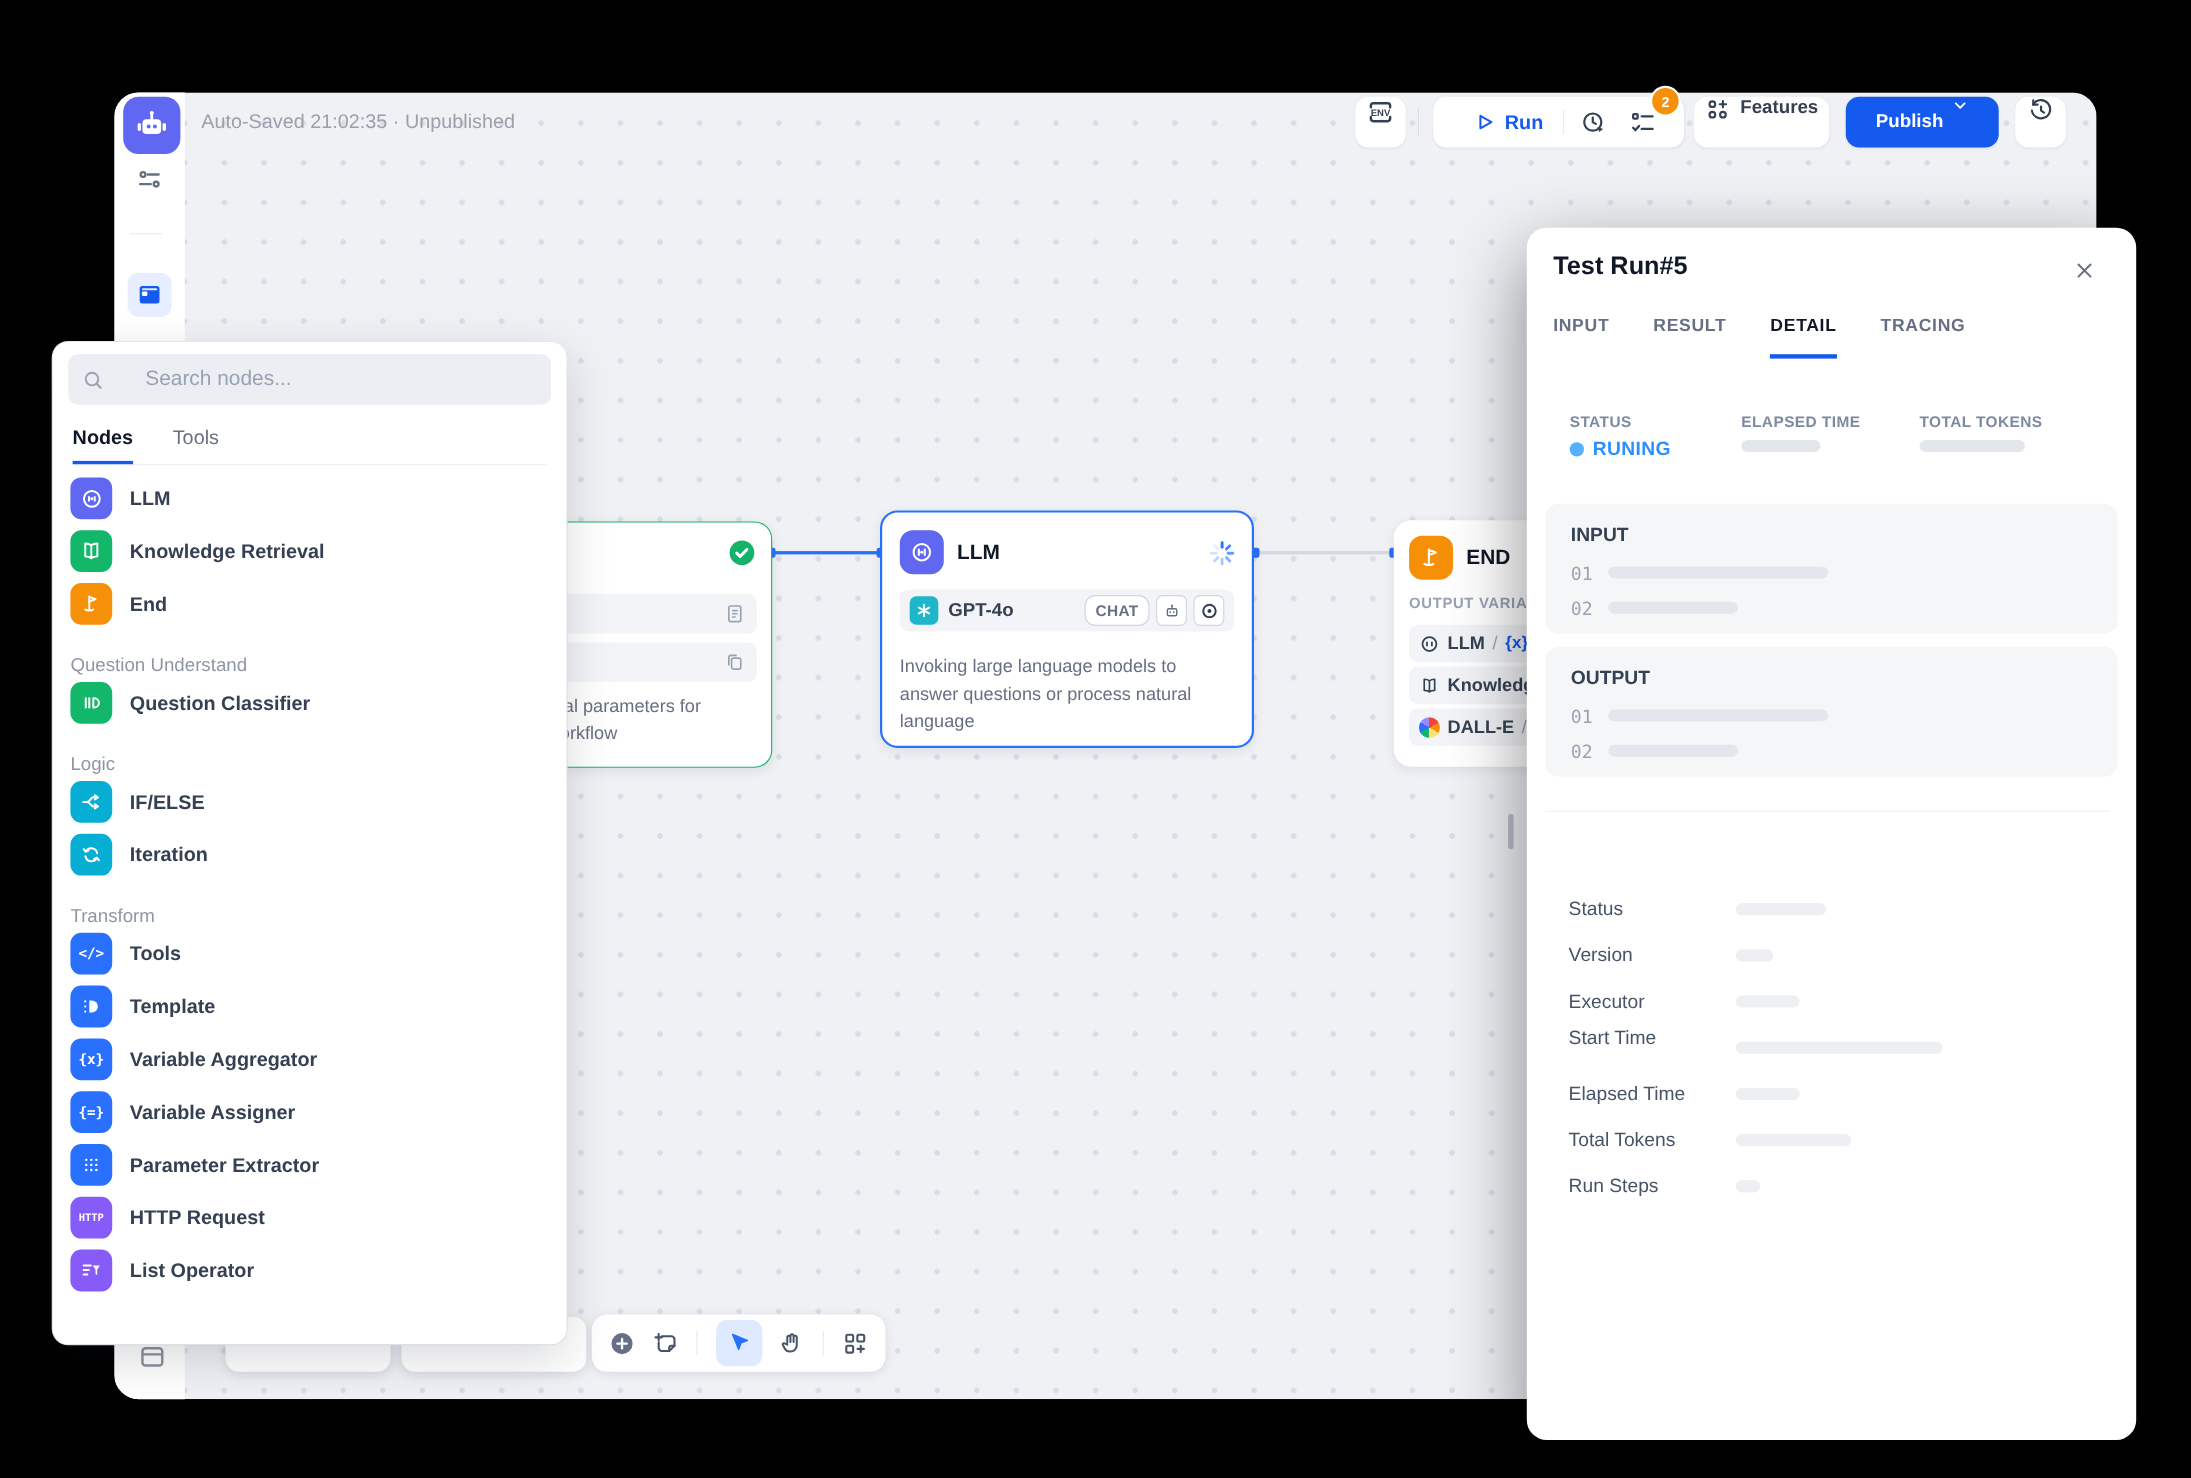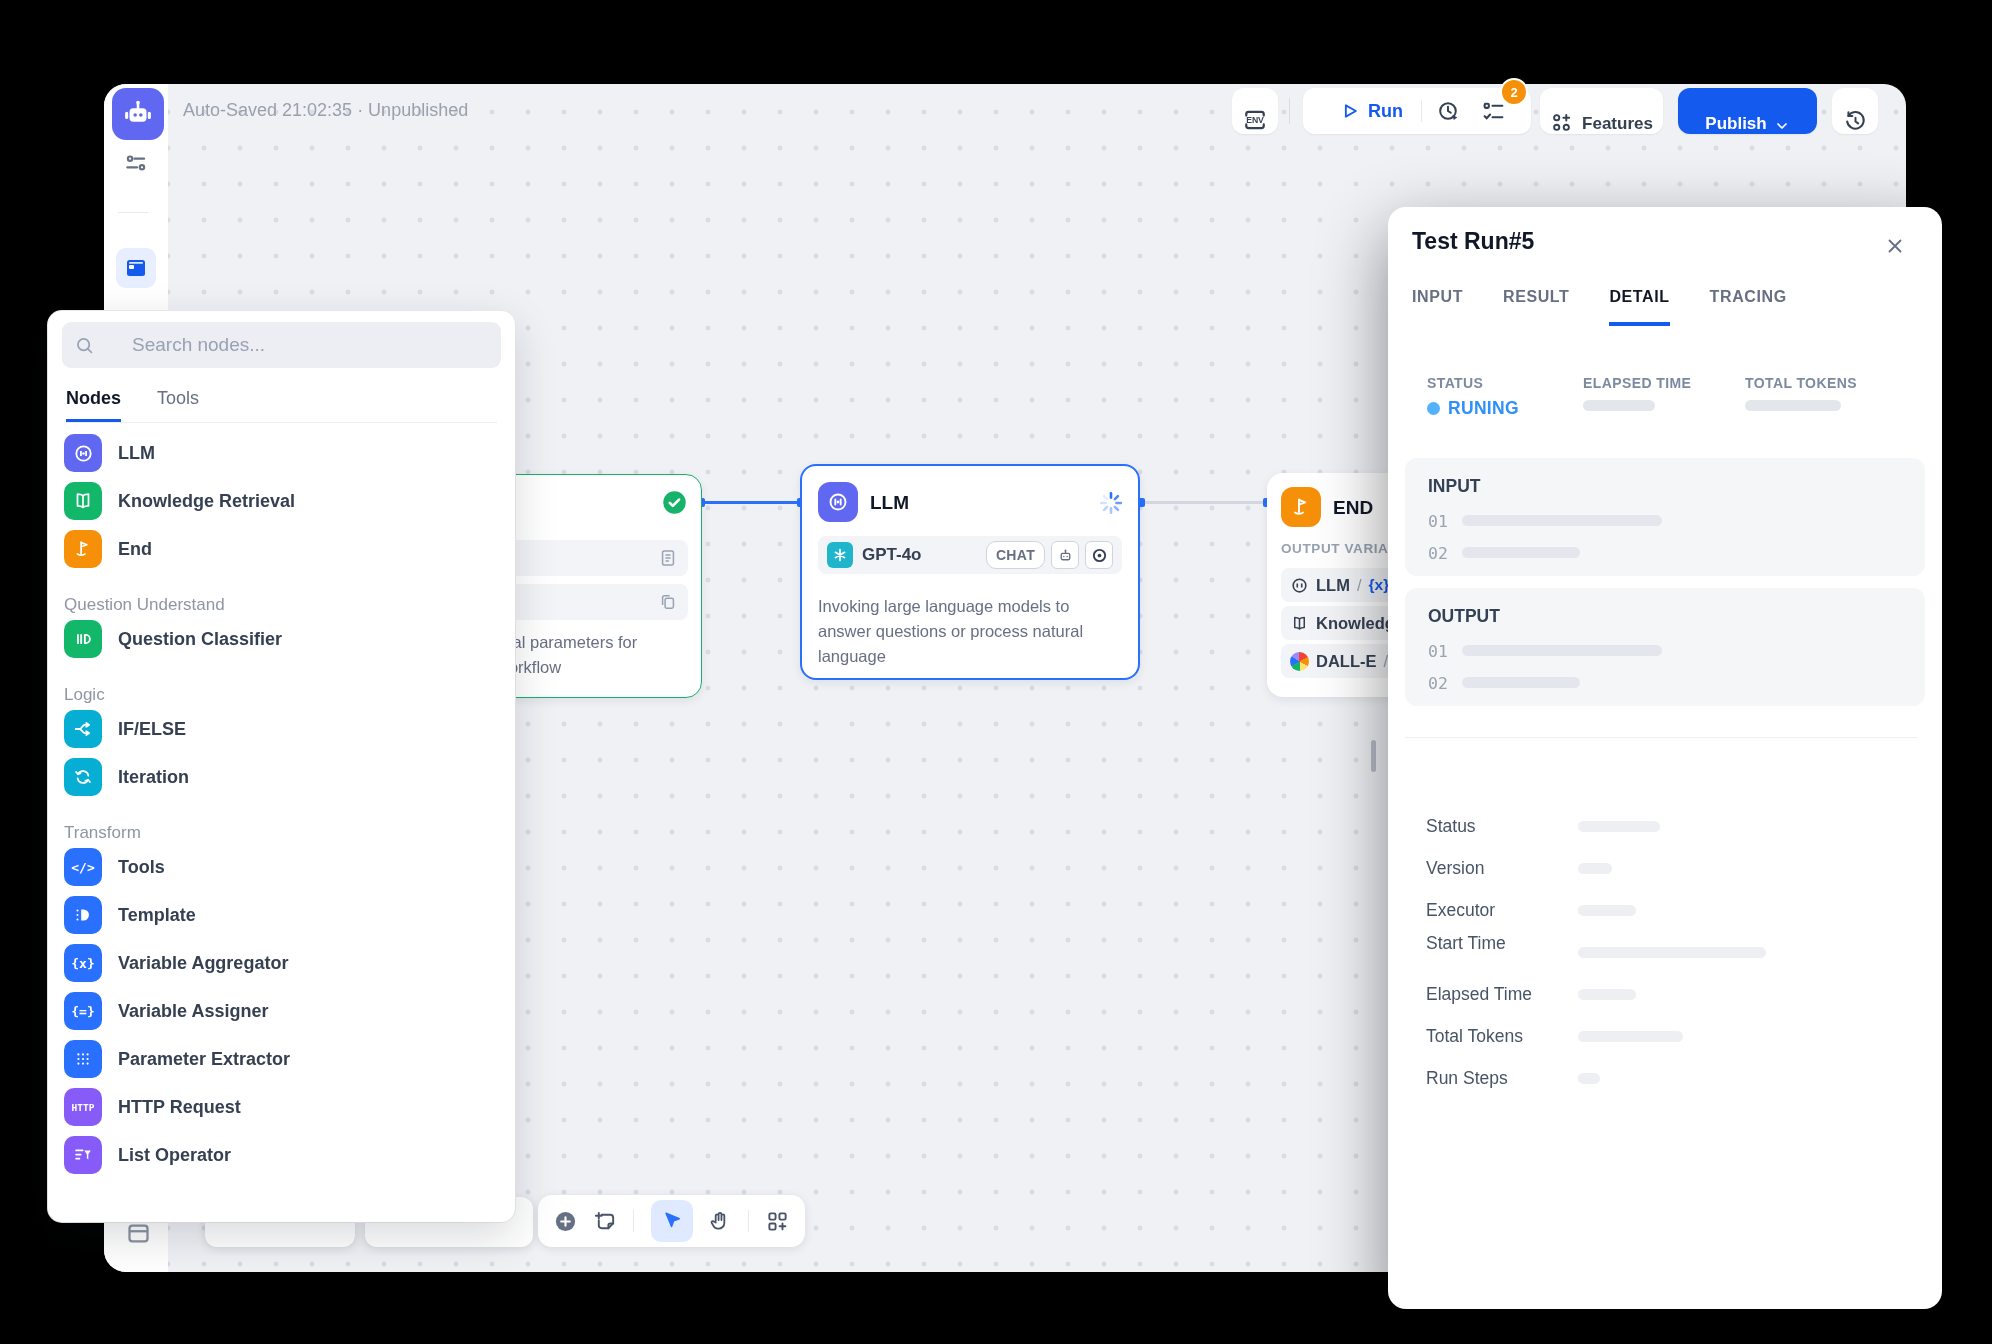--- a/index.html
+++ b/index.html
@@ -13,28 +13,28 @@
     background-size:36px 36px;background-position:10px 10px;}
   .sidebar{left:104px;top:84px;width:64px;height:1188px;background:#fff;
     border-radius:22px 0 0 22px;z-index:2;}
   .appicon{left:112px;top:88px;width:52px;height:52px;border-radius:14px;background:#6067f1;
     display:flex;align-items:center;justify-content:center;z-index:3;}
   .side-divider{left:118px;top:212px;width:30px;height:1px;background:#e7eaef;z-index:3;}
   .side-active{left:116px;top:248px;width:40px;height:40px;border-radius:10px;background:#e7eeff;
     display:flex;align-items:center;justify-content:center;z-index:3;}
   
   .autosave{left:183px;top:100px;font-size:18px;color:#9aa0ac;z-index:3;}
-  .hbtn{height:46px;background:#fff;border-radius:12px;display:flex;align-items:flex-end;
+  .hbtn{height:46px;background:#fff;border-radius:12px;display:flex;align-items:flex-start;
     justify-content:center;z-index:3;box-shadow:0 1px 2px rgba(16,24,40,.06);}
   .hdivider{top:98px;width:1px;height:26px;background:#d9dde3;z-index:3;}
   .runpill{left:1303px;top:88px;width:228px;padding:0;display:flex;align-items:center;}
   .runlabel{color:#155aef;font-weight:700;font-size:18px;margin-left:8px;}
   .features-label{font-weight:600;font-size:17px;color:#354052;margin-left:9px;}
   .publish{left:1678px;top:88px;width:139px;background:#155aef;}
-  .publish span{color:#fff;font-weight:700;font-size:17px;}
+  .publish span{color:#fff;font-weight:700;font-size:17px;margin-top:12px;}
   .badge2{left:1500px;top:78px;width:24px;height:24px;border-radius:50%;background:#f79009;
     border:2px solid #fff;color:#fff;font-size:13px;font-weight:700;display:flex;
     align-items:center;justify-content:center;z-index:4;}
   
   .edge{height:3px;top:501px;z-index:4;}
   .port{width:9px;height:9px;border-radius:2px;background:#2970ff;top:498px;z-index:5;}
   .node{background:#fff;border-radius:16px;z-index:5;box-shadow:0 3px 10px rgba(16,24,40,.08);}
   .node-title{font-size:19px;font-weight:700;color:#101828;}
   .nicon{border-radius:12px;display:flex;align-items:center;justify-content:center;}
   .grayrow{background:#f2f4f7;border-radius:8px;display:flex;align-items:center;}

